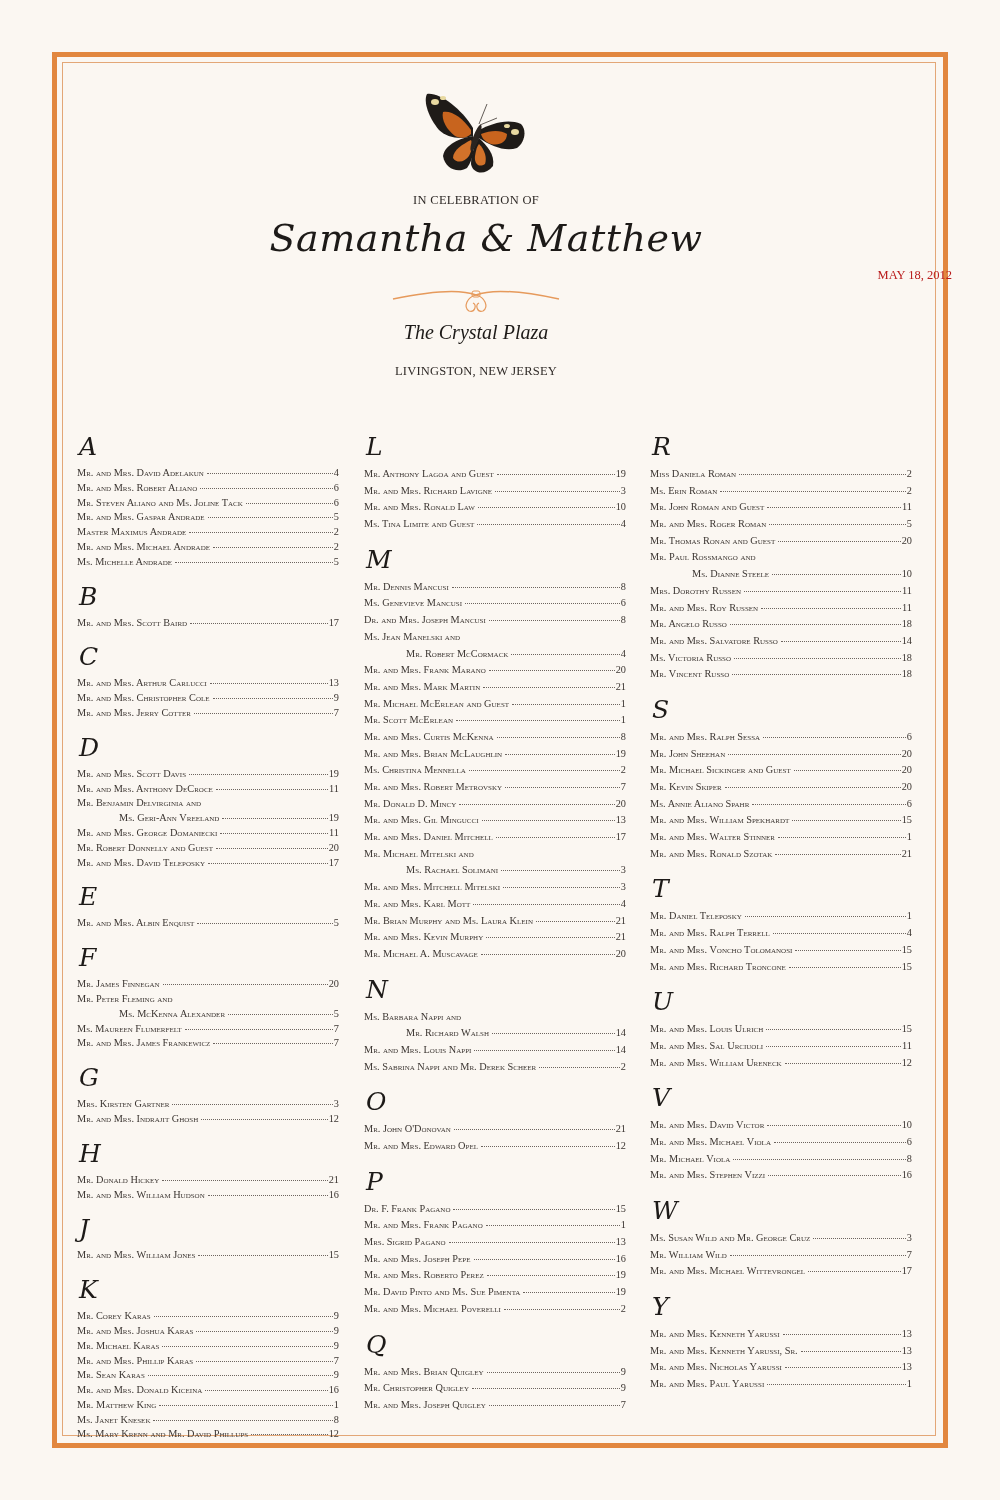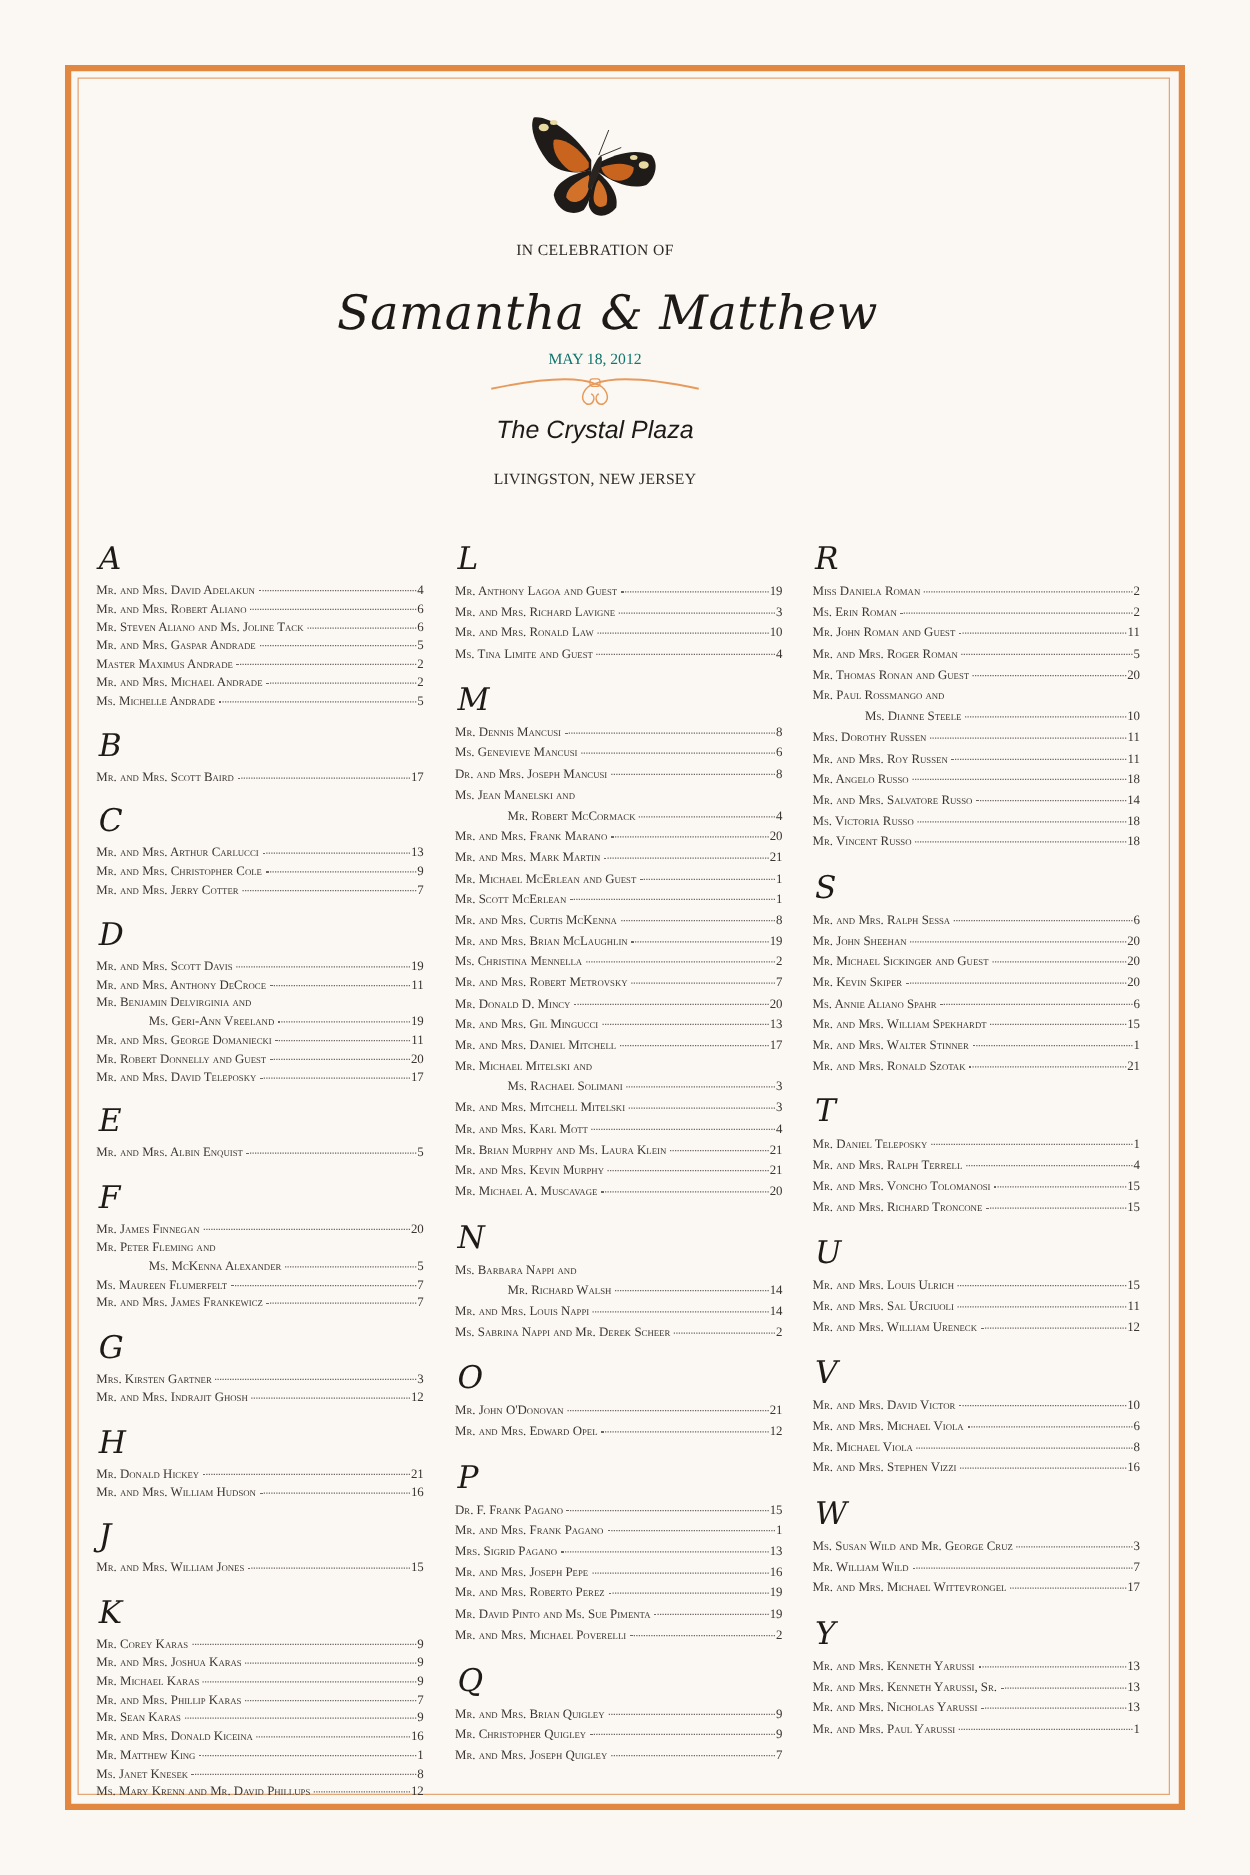--- a/index.html
+++ b/index.html
@@ -5,25 +5,25 @@
   html, body { margin:0; padding:0; }
   body { width:1000px; height:1500px; background:#fbf7f2; position:relative; overflow:hidden;
          font-family:"Liberation Serif", "DejaVu Serif", serif; color:#2a2623; }
   .outer-border { position:absolute; left:52px; top:52px; width:886px; height:1386px;
                   border:5px solid #e2873f; box-sizing:content-box; }
   .inner-border { position:absolute; left:62px; top:62px; width:874px; height:1374px;
                   border:1px solid #e3a777; box-sizing:border-box; }
   .header { position:absolute; left:0; top:88px; width:952px; text-align:center; }
   .butterfly { display:block; margin:0 auto; width:110px; height:95px; }
   .celebration { font-size:12.5px; letter-spacing:0.3px; margin-top:10px; color:#2f2a27; }
-  .couple { font-family:"DejaVu Serif", serif; font-style:italic; font-size:38px; margin-top:20px;
+  .couple { font-family:"DejaVu Serif", serif; font-style:italic; font-size:38px; margin-top:8px;
             color:#1d1a18; letter-spacing:0.5px;padding-left:20px; }
-  .date { font-size:12.5px; margin-top:8px; color:#0f766e; }
+  .date { font-size:12.5px; margin-top:8px; color:#b91c1c;text-align:right; }
   .flourish { display:block; margin:4px auto 0; width:170px; height:30px; }
-  .venue { font-style:italic; font-size:20px; margin-top:4px; color:#1d1a18; font-family:Liberation Sans, sans-serif; }
+  .venue { font-style:italic; font-size:20px; margin-top:4px; color:#1d1a18; font-family:Liberation Serif, serif; }
   .location { font-size:12.5px; margin-top:20px; color:#2f2a27; letter-spacing:0.2px; }
   .col { position:absolute; top:432px; width:262px; }
   .col1 { left:77px; } .col2 { left:364px; } .col3 { left:650px; }
   .letter { font-family:"DejaVu Serif", serif; font-style:italic; font-size:25px; line-height:30px;
             height:34px; color:#1d1a18; padding-left:2px; }
   .section { margin-bottom:12px; }
   .entry { display:flex; align-items:baseline; font-size:10.3px; line-height:14.8px; height:14.8px;
            font-variant:small-caps; color:#3b3531; white-space:nowrap; }
   .col2 .entry, .col3 .entry { line-height:16.7px; height:16.7px; }
   .entry .name { flex:0 0 auto; }

